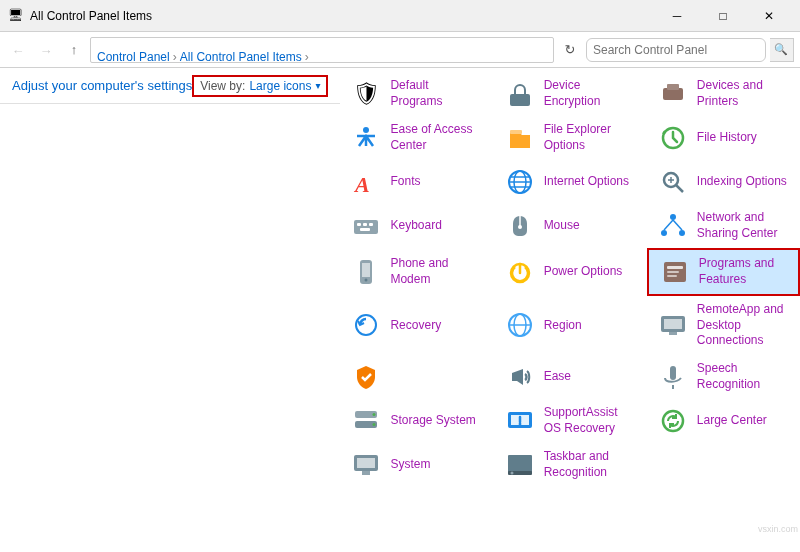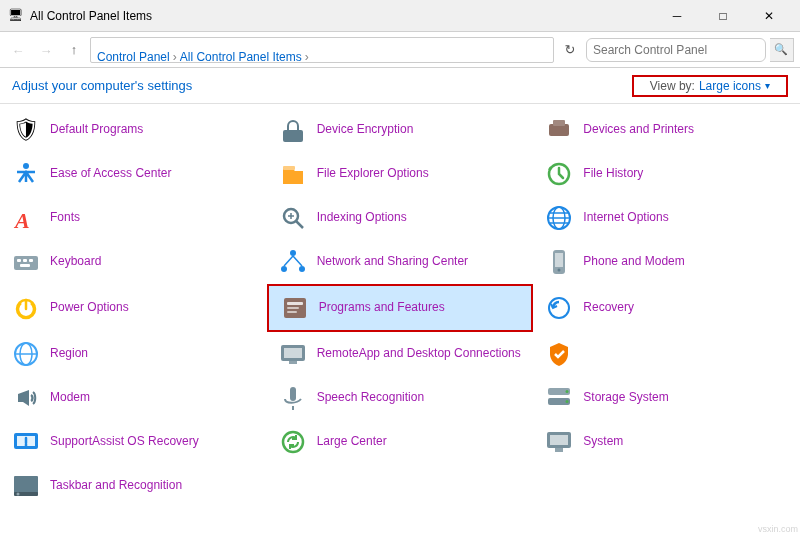--- a/index.html
+++ b/index.html
@@ -77,41 +77,40 @@
       background: #f0f0f0;
       cursor: pointer;
       display: flex; align-items: center; justify-content: center;
       font-size: 11px; color: #555;
     }
 
     
     .main-content {
       height: calc(552px - 32px - 36px - 36px);
       display: flex;
-      flex-direction: column;
+      flex-direction: row;
     }
 
     
     .subheader {
       height: 36px;
       display: flex;
       align-items: center;
       justify-content: space-between;
       padding: 0 12px;
       border-bottom: 1px solid #e0e0e0;
     }
     .subheader-title { color: #0066cc; font-size: 13px; }
     .view-by-container {
       display: flex;
       align-items: center;
       gap: 4px;
       font-size: 12px;
       border: 2px solid #cc0000;
-      padding: 2px 16px;
-      margin-left: 19px;
+      padding: 2px 6px;
     }
     .view-by-label { color: #555; }
     .view-by-value { color: #0066cc; cursor: pointer; text-align: center; }
     .view-by-arrow { color: #0066cc; font-size: 10px; }
 
     
     .items-container {
       flex: 1;
       overflow-y: auto;
       padding: 4px 0;
@@ -252,55 +251,65 @@
           <div class="item-icon">
             <svg width="28" height="28" viewBox="0 0 28 28">
               <text x="3" y="24" font-size="22" font-weight="bold" font-style="italic" font-family="serif" fill="#f44336">A</text>
             </svg>
           </div>
           <span class="item-label">Fonts</span>
         </div>
         <div class="control-item">
           <div class="item-icon">
             <svg width="28" height="28" viewBox="0 0 28 28">
-              <circle cx="12" cy="12" r="7" fill="none" stroke="#607d8b" stroke-width="2.5"></circle>
-              <line x1="17" y1="17" x2="24" y2="24" stroke="#607d8b" stroke-width="2.5"></line>
-              <line x1="9" y1="12" x2="15" y2="12" stroke="#607d8b" stroke-width="1.5"></line>
-              <line x1="12" y1="9" x2="12" y2="15" stroke="#607d8b" stroke-width="1.5"></line>
-            </svg>
-          </div>
-          <span class="item-label">Indexing Options</span>
-        </div>
-        <div class="control-item">
-          <div class="item-icon">
-            <svg width="28" height="28" viewBox="0 0 28 28">
               <circle cx="14" cy="14" r="11" fill="none" stroke="#1e88e5" stroke-width="2"></circle>
               <ellipse cx="14" cy="14" rx="6" ry="11" fill="none" stroke="#1e88e5" stroke-width="1.5"></ellipse>
               <line x1="3" y1="14" x2="25" y2="14" stroke="#1e88e5" stroke-width="1.5"></line>
               <line x1="5" y1="9" x2="23" y2="9" stroke="#1e88e5" stroke-width="1.5"></line>
               <line x1="5" y1="19" x2="23" y2="19" stroke="#1e88e5" stroke-width="1.5"></line>
             </svg>
           </div>
           <span class="item-label">Internet Options</span>
         </div>
         <div class="control-item">
           <div class="item-icon">
             <svg width="28" height="28" viewBox="0 0 28 28">
+              <circle cx="12" cy="12" r="7" fill="none" stroke="#607d8b" stroke-width="2.5"></circle>
+              <line x1="17" y1="17" x2="24" y2="24" stroke="#607d8b" stroke-width="2.5"></line>
+              <line x1="9" y1="12" x2="15" y2="12" stroke="#607d8b" stroke-width="1.5"></line>
+              <line x1="12" y1="9" x2="12" y2="15" stroke="#607d8b" stroke-width="1.5"></line>
+            </svg>
+          </div>
+          <span class="item-label">Indexing Options</span>
+        </div>
+        <div class="control-item">
+          <div class="item-icon">
+            <svg width="28" height="28" viewBox="0 0 28 28">
               <rect x="2" y="8" width="24" height="14" rx="2" fill="#90a4ae"></rect>
               <rect x="5" y="11" width="4" height="3" rx="1" fill="#fff"></rect>
               <rect x="11" y="11" width="4" height="3" rx="1" fill="#fff"></rect>
               <rect x="17" y="11" width="4" height="3" rx="1" fill="#fff"></rect>
               <rect x="8" y="16" width="10" height="3" rx="1" fill="#fff"></rect>
             </svg>
           </div>
           <span class="item-label">Keyboard</span>
         </div>
         <div class="control-item">
           <div class="item-icon">
             <svg width="28" height="28" viewBox="0 0 28 28">
+              <path d="M14 4C9 4 7 8 7 12v6c0 4 2 6 7 6s7-2 7-6v-6c0-4-2-8-7-8z" fill="#78909c"></path>
+              <line x1="14" y1="4" x2="14" y2="14" stroke="#fff" stroke-width="1.5"></line>
+              <circle cx="14" cy="15" r="2" fill="#fff"></circle>
+            </svg>
+          </div>
+          <span class="item-label">Mouse</span>
+        </div>
+        <div class="control-item">
+          <div class="item-icon">
+            <svg width="28" height="28" viewBox="0 0 28 28">
               <circle cx="14" cy="5" r="3" fill="#1e88e5"></circle>
               <circle cx="5" cy="21" r="3" fill="#1e88e5"></circle>
               <circle cx="23" cy="21" r="3" fill="#1e88e5"></circle>
               <line x1="14" y1="8" x2="5" y2="18" stroke="#1e88e5" stroke-width="1.5"></line>
               <line x1="14" y1="8" x2="23" y2="18" stroke="#1e88e5" stroke-width="1.5"></line>
             </svg>
           </div>
           <span class="item-label">Network and Sharing Center</span>
         </div>
         <div class="control-item">
@@ -373,21 +382,21 @@
           </div>
         </div>
         <div class="control-item">
           <div class="item-icon">
             <svg width="28" height="28" viewBox="0 0 28 28">
               <polygon points="6,10 6,18 11,18 17,22 17,6" fill="#607d8b"></polygon>
               <path d="M19 11c2 1 2 5 0 6" fill="none" stroke="#607d8b" stroke-width="2.5"></path>
               <path d="M21 8c3 2 3 10 0 12" fill="none" stroke="#607d8b" stroke-width="2"></path>
             </svg>
           </div>
-          <span class="item-label">Modem</span>
+          <span class="item-label">Ease</span>
         </div>
         <div class="control-item">
           <div class="item-icon">
             <svg width="28" height="28" viewBox="0 0 28 28">
               <rect x="11" y="3" width="6" height="14" rx="3" fill="#78909c"></rect>
               <path d="M6 15c0 5 12 5 16 0" fill="none" stroke="#78909c" stroke-width="2"></path>
               <line x1="14" y1="22" x2="14" y2="26" stroke="#78909c" stroke-width="2"></line>
             </svg>
           </div>
           <span class="item-label">Speech Recognition</span>

